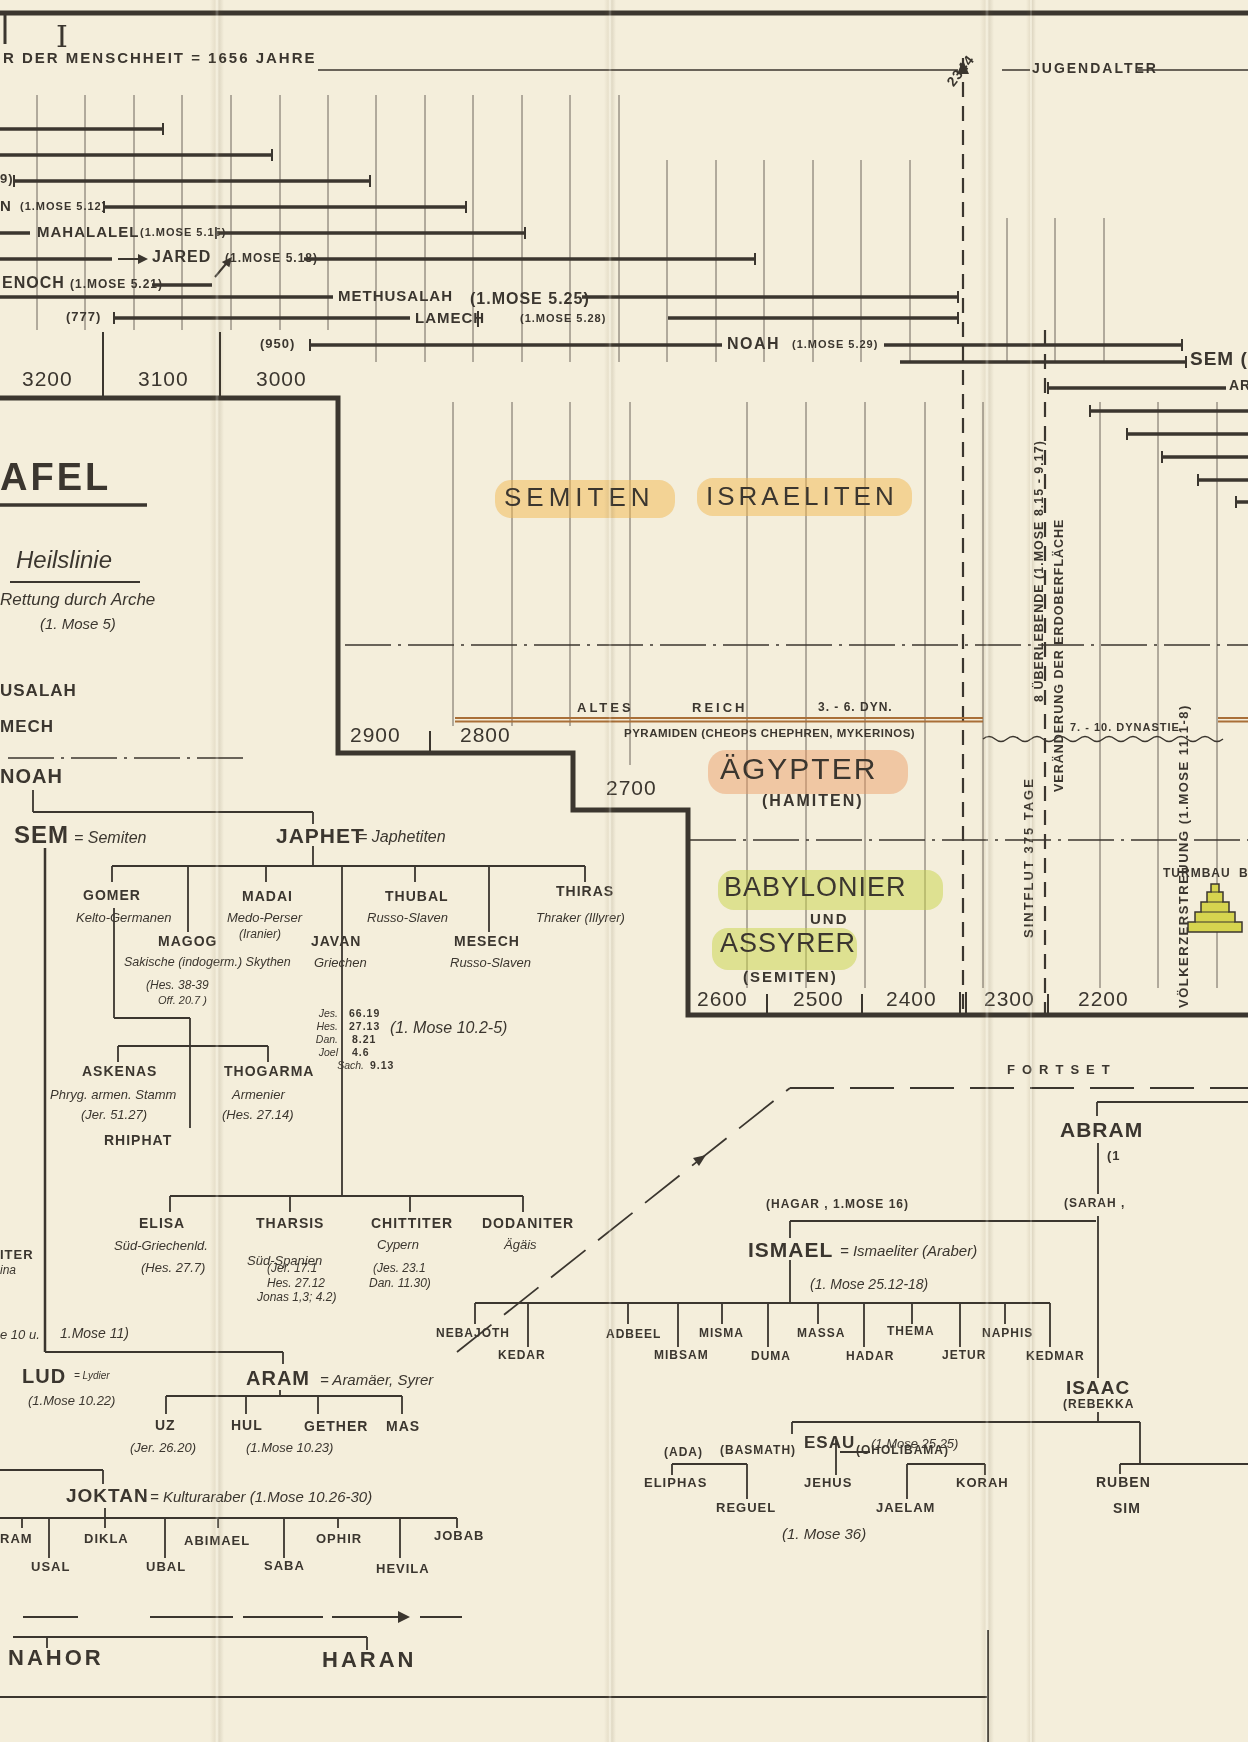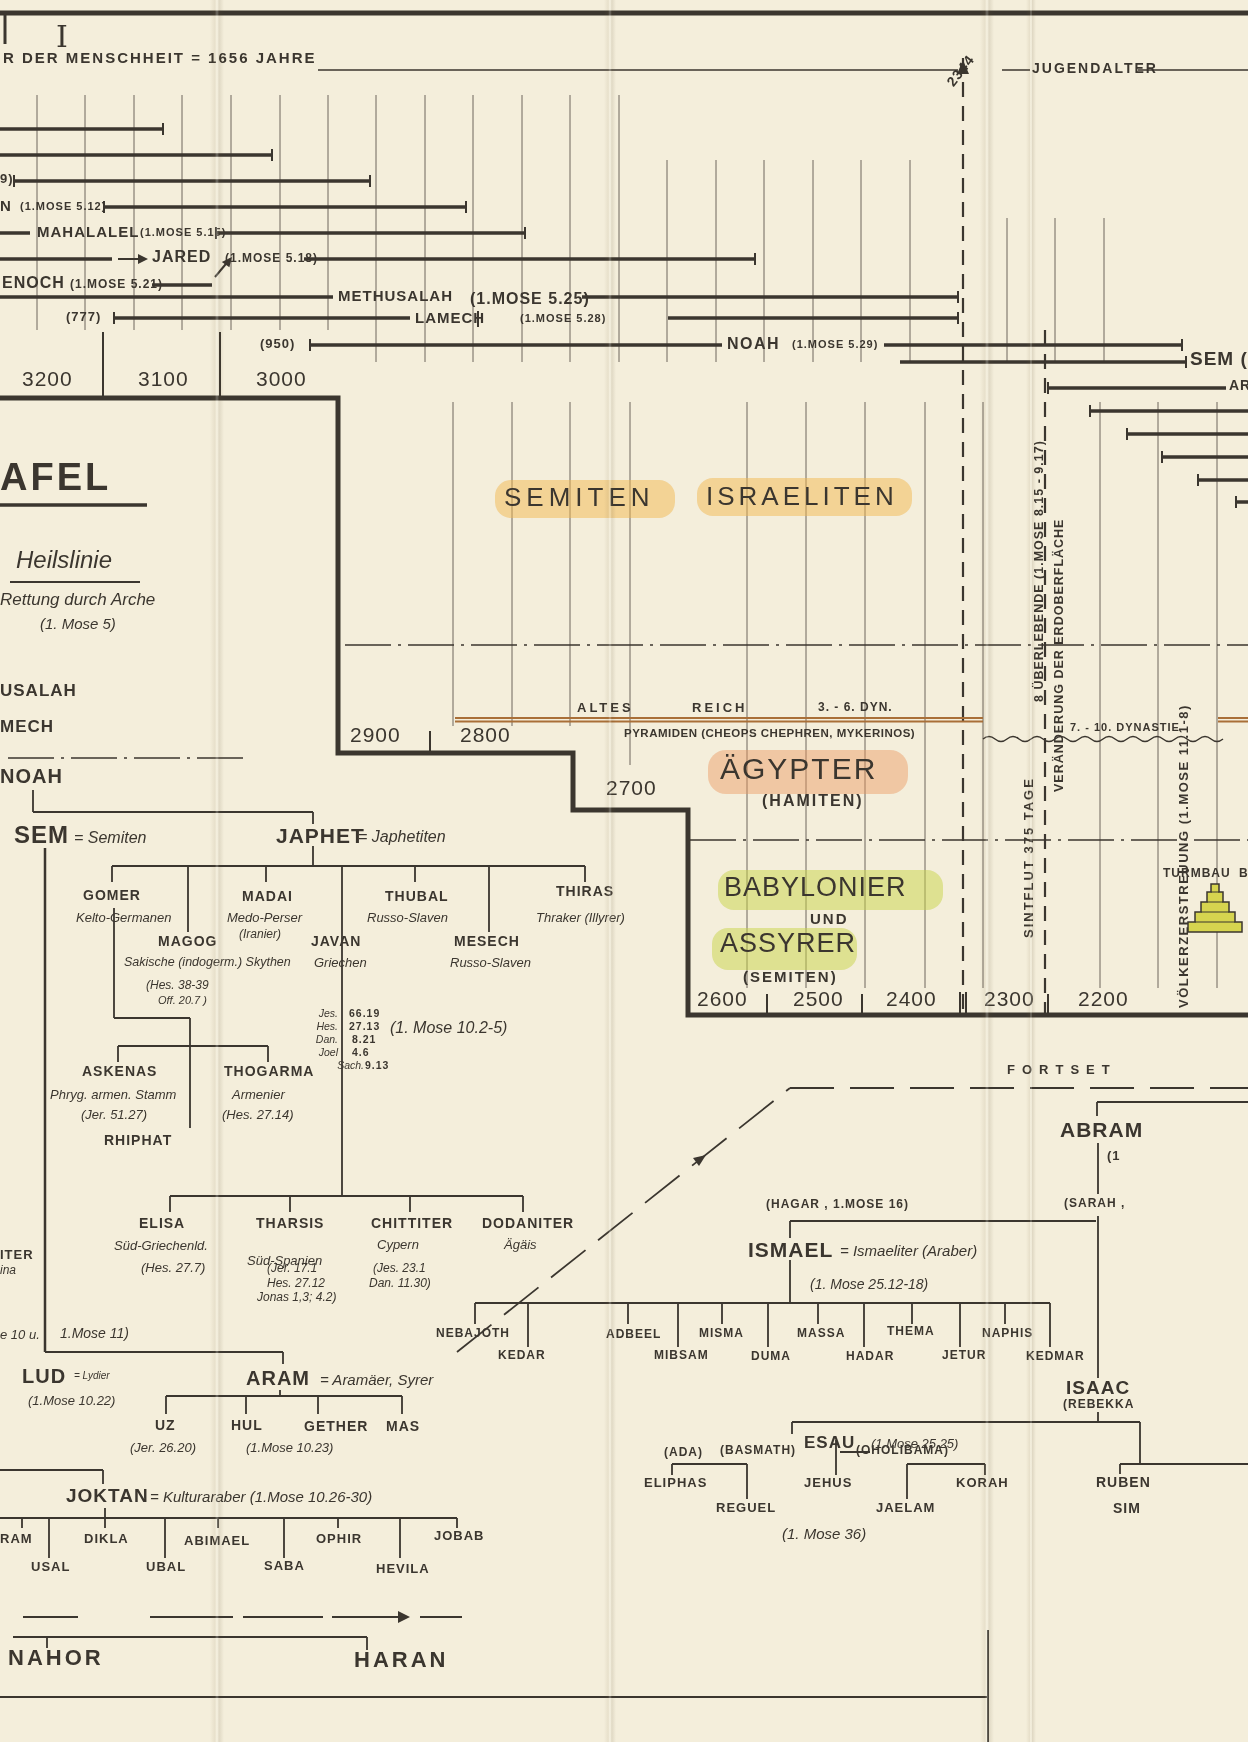--- a/index.html
+++ b/index.html
@@ -164,21 +164,21 @@
       <div class="lbl it" style="left: 314px; top: 956px; font-size: 13px;">Griechen</div>
       <div class="lbl it" style="left: 302px; top: 1008px; font-size: 10.5px; width: 36px; text-align: right;">Jes.</div>
       <div class="lbl it" style="left: 302px; top: 1021px; font-size: 10.5px; width: 36px; text-align: right;">Hes.</div>
       <div class="lbl it" style="left: 302px; top: 1034px; font-size: 10.5px; width: 36px; text-align: right;">Dan.</div>
       <div class="lbl it" style="left: 302px; top: 1047px; font-size: 10.5px; width: 36px; text-align: right;">Joel</div>
       <div class="lbl it" style="left: 302px; top: 1060px; font-size: 10.5px; width: 36px; text-align: right; margin-left: 26px;">Sach.</div>
       <div class="lbl" style="left: 349px; top: 1008px; font-size: 10.5px;">66.19</div>
       <div class="lbl" style="left: 349px; top: 1021px; font-size: 10.5px;">27.13</div>
       <div class="lbl" style="left: 352px; top: 1034px; font-size: 10.5px;">8.21</div>
       <div class="lbl" style="left: 352px; top: 1047px; font-size: 10.5px;">4.6</div>
-      <div class="lbl" style="left: 365px; top: 1060px; font-size: 10.5px;">9.13</div>
+      <div class="lbl" style="left: 350px; top: 1060px; font-size: 10.5px; padding-left: 20px;">9.13</div>
       <div class="lbl it" style="left: 390px; top: 1020px; font-size: 16px;">(1. Mose  10.2-5)</div>
       <div class="lbl" style="left: 454px; top: 934px; font-size: 14px;">MESECH</div>
       <div class="lbl it" style="left: 450px; top: 956px; font-size: 13px;">Russo-Slaven</div>
       <div class="lbl" style="left: 82px; top: 1064px; font-size: 14px;">ASKENAS</div>
       <div class="lbl it" style="left: 50px; top: 1088px; font-size: 13px;">Phryg. armen. Stamm</div>
       <div class="lbl it" style="left: 81px; top: 1108px; font-size: 13px;">(Jer. 51.27)</div>
       <div class="lbl" style="left: 224px; top: 1064px; font-size: 14px;">THOGARMA</div>
       <div class="lbl it" style="left: 232px; top: 1088px; font-size: 13px;">Armenier</div>
       <div class="lbl it" style="left: 222px; top: 1108px; font-size: 13px;">(Hes. 27.14)</div>
       <div class="lbl" style="left: 104px; top: 1133px; font-size: 14px;">RHIPHAT</div>
@@ -216,21 +216,21 @@
       <div class="lbl" style="left: 0px; top: 1532px; font-size: 13px;">RAM</div>
       <div class="lbl" style="left: 84px; top: 1532px; font-size: 13px;">DIKLA</div>
       <div class="lbl" style="left: 184px; top: 1534px; font-size: 13px;">ABIMAEL</div>
       <div class="lbl" style="left: 316px; top: 1532px; font-size: 13px;">OPHIR</div>
       <div class="lbl" style="left: 434px; top: 1529px; font-size: 13px;">JOBAB</div>
       <div class="lbl" style="left: 31px; top: 1560px; font-size: 13px;">USAL</div>
       <div class="lbl" style="left: 146px; top: 1560px; font-size: 13px;">UBAL</div>
       <div class="lbl" style="left: 264px; top: 1559px; font-size: 13px;">SABA</div>
       <div class="lbl" style="left: 376px; top: 1562px; font-size: 13px;">HEVILA</div>
       <div class="lbl" style="left: 8px; top: 1647px; font-size: 22px; letter-spacing: 3px;">NAHOR</div>
-      <div class="lbl" style="left: 322px; top: 1649px; font-size: 22px; letter-spacing: 3px; margin-left: 32px;">HARAN</div>
+      <div class="lbl" style="left: 322px; top: 1649px; font-size: 22px; letter-spacing: 3px;">HARAN</div>
       <div class="lbl" style="left: 1007px; top: 1063px; font-size: 13px; letter-spacing: 7px;">FORTSET</div>
       <div class="lbl" style="left: 1060px; top: 1119px; font-size: 21px; letter-spacing: 1px;">ABRAM</div>
       <div class="lbl" style="left: 1107px; top: 1149px; font-size: 13px;">(1</div>
       <div class="lbl" style="left: 766px; top: 1198px; font-size: 12px;">(HAGAR , 1.MOSE 16)</div>
       <div class="lbl" style="left: 1064px; top: 1197px; font-size: 12px;">(SARAH ,</div>
       <div class="lbl" style="left: 748px; top: 1239px; font-size: 21px; letter-spacing: 1px;">ISMAEL</div>
       <div class="lbl it" style="left: 840px; top: 1243px; font-size: 15px;">= Ismaeliter  (Araber)</div>
       <div class="lbl it" style="left: 810px; top: 1277px; font-size: 14px;">(1. Mose  25.12-18)</div>
       <div class="lbl" style="left: 436px; top: 1327px; font-size: 12px;">NEBAJOTH</div>
       <div class="lbl" style="left: 606px; top: 1328px; font-size: 12px;">ADBEEL</div>

